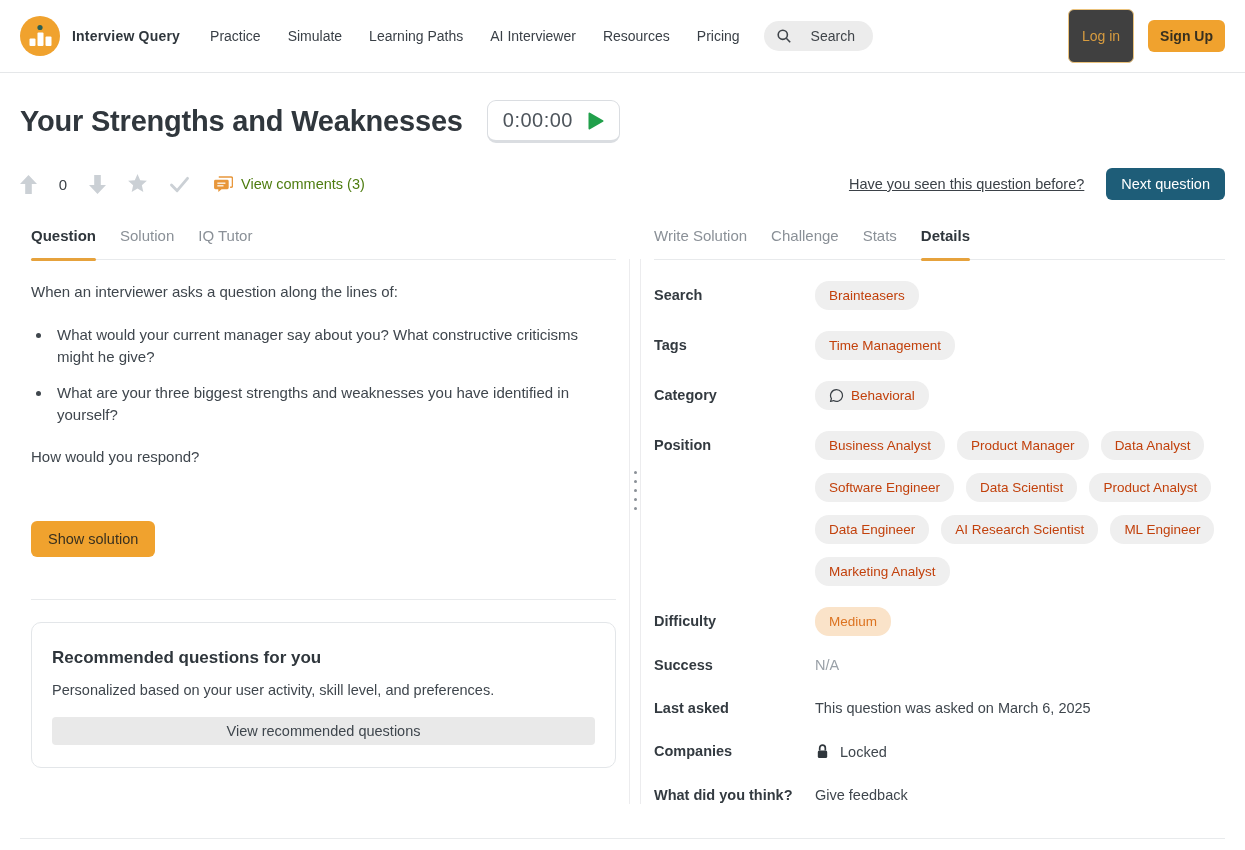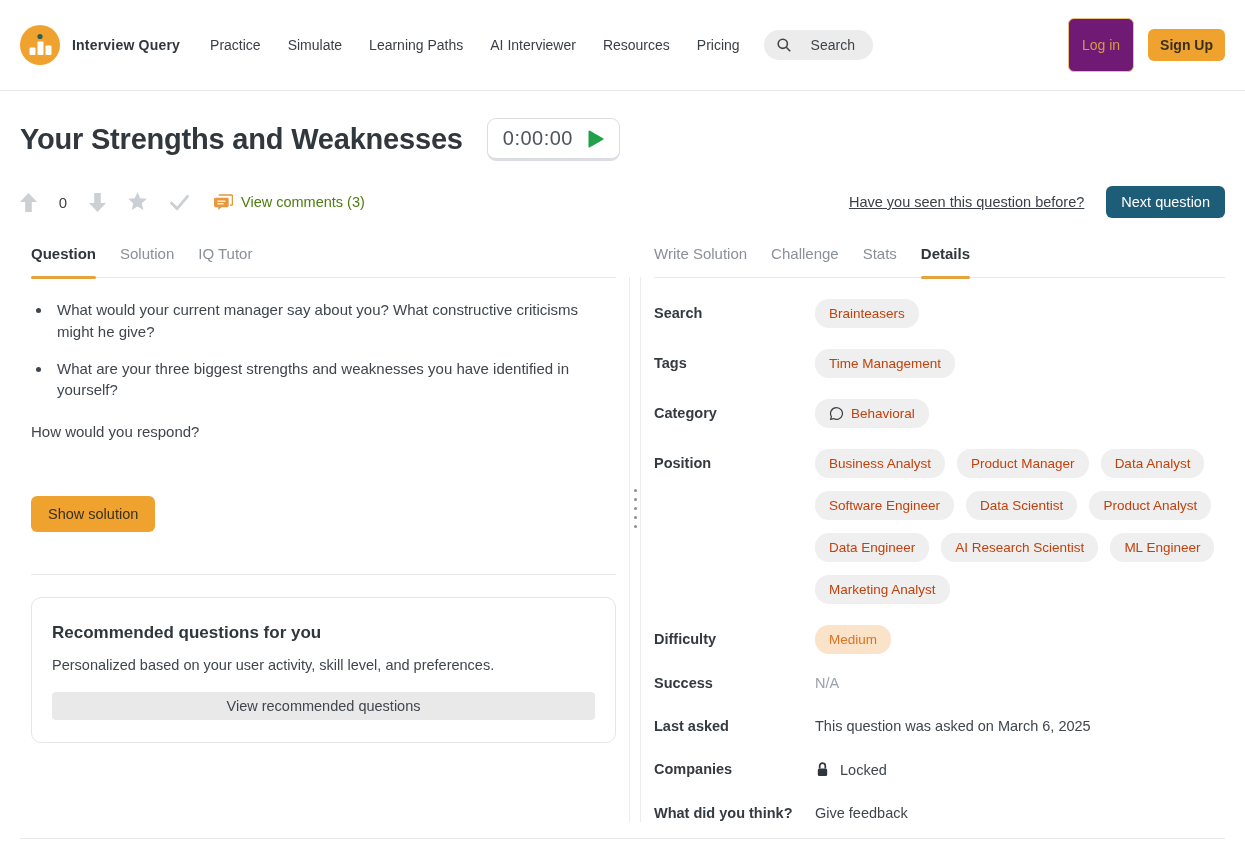--- a/index.html
+++ b/index.html
@@ -5,35 +5,35 @@
   * { margin:0; padding:0; box-sizing:border-box; }
   html,body { width:1245px; height:850px; }
   body {
     font-family:"Liberation Sans", sans-serif;
     background:#ffffff; color:#3f464d; overflow:hidden; position:relative;
   }
   svg { display:block; }
 
   
   .topbar {
-    height:91px; border-bottom:1px solid #e5e7e9;
+    height:73px; border-bottom:1px solid #e5e7e9;
     display:flex; align-items:center; padding:0 20px;
   }
   .brand { display:flex; align-items:center; gap:12px; cursor:pointer; }
   .brand-name { font-size:14px; font-weight:700; color:#2f363c; letter-spacing:.2px; }
   .nav { display:flex; align-items:center; gap:27px; margin-left:30px; }
   .nav-link { font-size:14px; font-weight:500; color:#393f46; cursor:pointer; }
   .search-pill {
     margin-left:24px; display:flex; align-items:center; gap:19px;
     background:#ececec; border-radius:16px; padding:7px 18px 7px 12px;
     font-size:14px; color:#3f4449; cursor:pointer;
   }
   .auth { margin-left:auto; display:flex; align-items:center; gap:14px; }
   .login-btn {
-    background:#701a75; border:1px solid #eac27c; color:#d89c3f;
+    background:#404040; border:1px solid #eac27c; color:#d89c3f;
     font-size:14px; padding:18px 13px; border-radius:6px; cursor:pointer;
     font-family:inherit;
   }
   .signup-btn {
     background:#f0a22e; border:none; color:#38301f; font-weight:700;
     font-size:14px; padding:8px 12px; border-radius:6px; cursor:pointer;
     font-family:inherit;
   }
 
   
@@ -230,20 +230,21 @@
   <div class="columns">
 
     <section class="left-col">
       <div class="tabbar">
         <span class="tab active">Question</span>
         <span class="tab">Solution</span>
         <span class="tab">IQ Tutor</span>
       </div>
 
       <div class="question-body">
+        <p class="intro">When an interviewer asks a question along the lines of:</p>
         <ul>
           <li>What would your current manager say about you? What constructive criticisms might he give?</li>
           <li>What are your three biggest strengths and weaknesses you have identified in yourself?</li>
         </ul>
         <p>How would you respond?</p>
       </div>
 
       <button class="show-solution-btn">Show solution</button>
 
       <hr class="left-divider">

